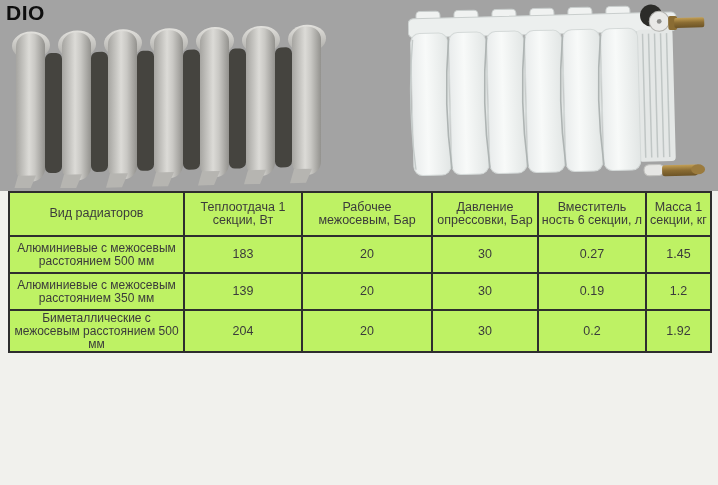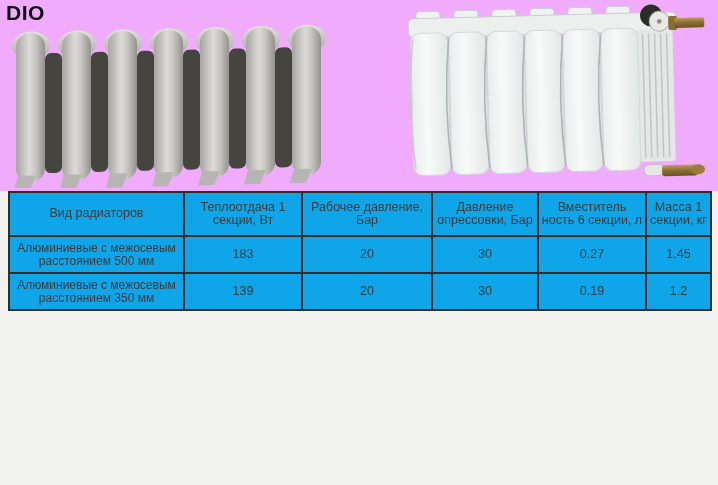--- a/index.html
+++ b/index.html
@@ -3,37 +3,37 @@
 <meta charset="utf-8">
 <style>
   html,body{margin:0;padding:0;}
   body{width:718px;height:485px;overflow:hidden;background:#f1f1ed;}
   .page{
     position:relative;width:718px;height:485px;overflow:hidden;
     font-family:"Liberation Sans",sans-serif;background:#f1f1ed;
   }
   .photo-area{
     position:absolute;left:0;top:0;width:718px;height:191px;
-    background:#f0abfc;
+    background:#a3a3a3;
   }
   .watermark{
     position:absolute;left:6px;top:1px;
     font-size:21px;font-weight:bold;color:#0e0e0e;letter-spacing:0.5px;
     font-family:"Liberation Sans",sans-serif;
   }
   .left-rad{position:absolute;left:12px;top:18px;}
   .right-rad{position:absolute;left:408px;top:2px;}
   .table-wrap{
     position:absolute;left:0;top:191px;width:718px;height:294px;
     background:#f1f1ed;
   }
   table.spec{
     position:absolute;left:8px;top:0;
     border-collapse:collapse;table-layout:fixed;width:702px;
-    background:#0ea5e9;
+    background:#bef264;
   }
   .spec th,.spec td{
     border:2px solid #2e2e2e;
     text-align:center;vertical-align:middle;
     color:#3b3b3b;
     padding:1px 2px;
     line-height:1.07;
     font-weight:normal;
   }
   .spec th{height:40px;font-size:12.5px;}
@@ -169,21 +169,21 @@
           <col style="width:118px">
           <col style="width:130px">
         <col style="width:106px">
           <col style="width:108px">
           <col style="width:65px">
       </colgroup>
       <thead>
         <tr>
           <th>Вид радиаторов</th>
           <th>Теплоотдача 1 секции, Вт</th>
-          <th>Рабочее давление, Бар</th>
+          <th>Рабочее межосевым, Бар</th>
           <th>Давление опрессовки, Бар</th>
           <th>Вместитель ность 6 секции, л</th>
           <th>Масса 1 секции, кг</th>
         </tr>
       </thead>
       <tbody>
         <tr>
           <td class="type">Алюминиевые с межосевым расстоянием 500 мм</td>
           <td>183</td>
           <td>20</td>
@@ -192,16 +192,24 @@
           <td>1.45</td>
         </tr>
         <tr>
           <td class="type">Алюминиевые с межосевым расстоянием 350 мм</td>
           <td>139</td>
           <td>20</td>
           <td>30</td>
           <td>0.19</td>
           <td>1.2</td>
         </tr>
+        <tr>
+          <td class="type">Биметаллические с межосевым расстоянием 500 мм</td>
+          <td>204</td>
+          <td>20</td>
+          <td>30</td>
+          <td>0.2</td>
+          <td>1.92</td>
+        </tr>
       </tbody>
     </table>
   </div>
 </div>
 
 </body></html>

